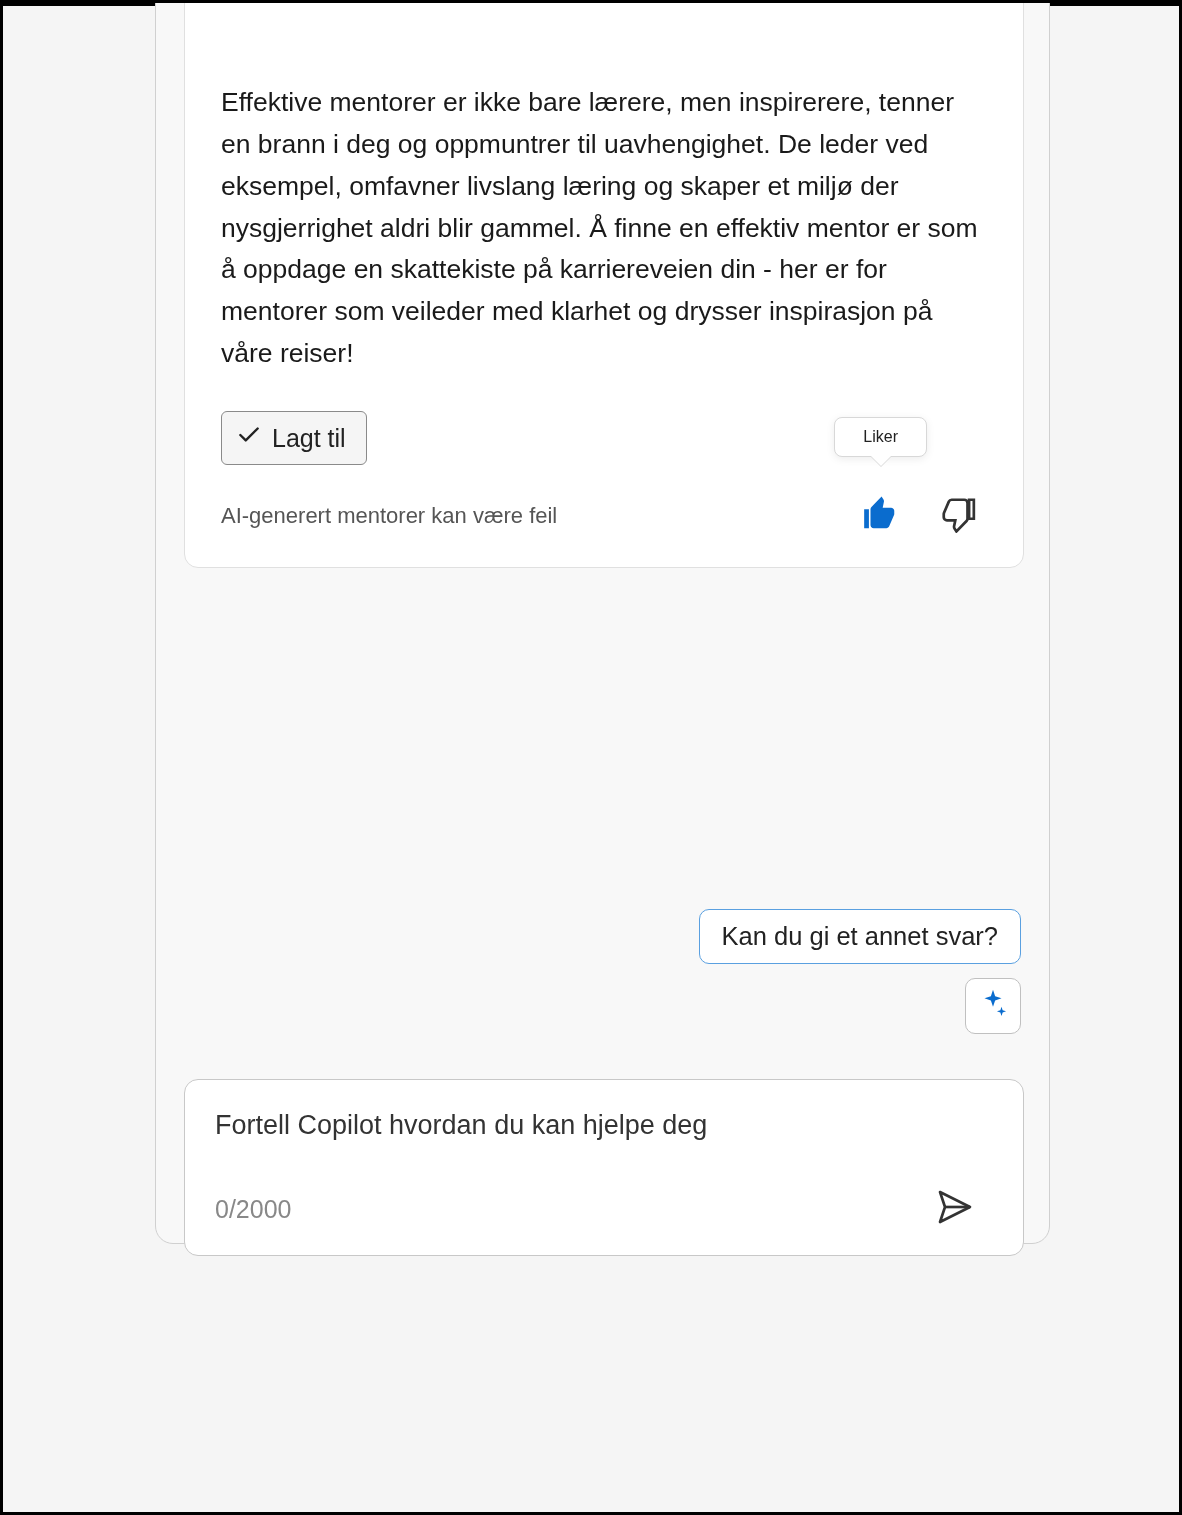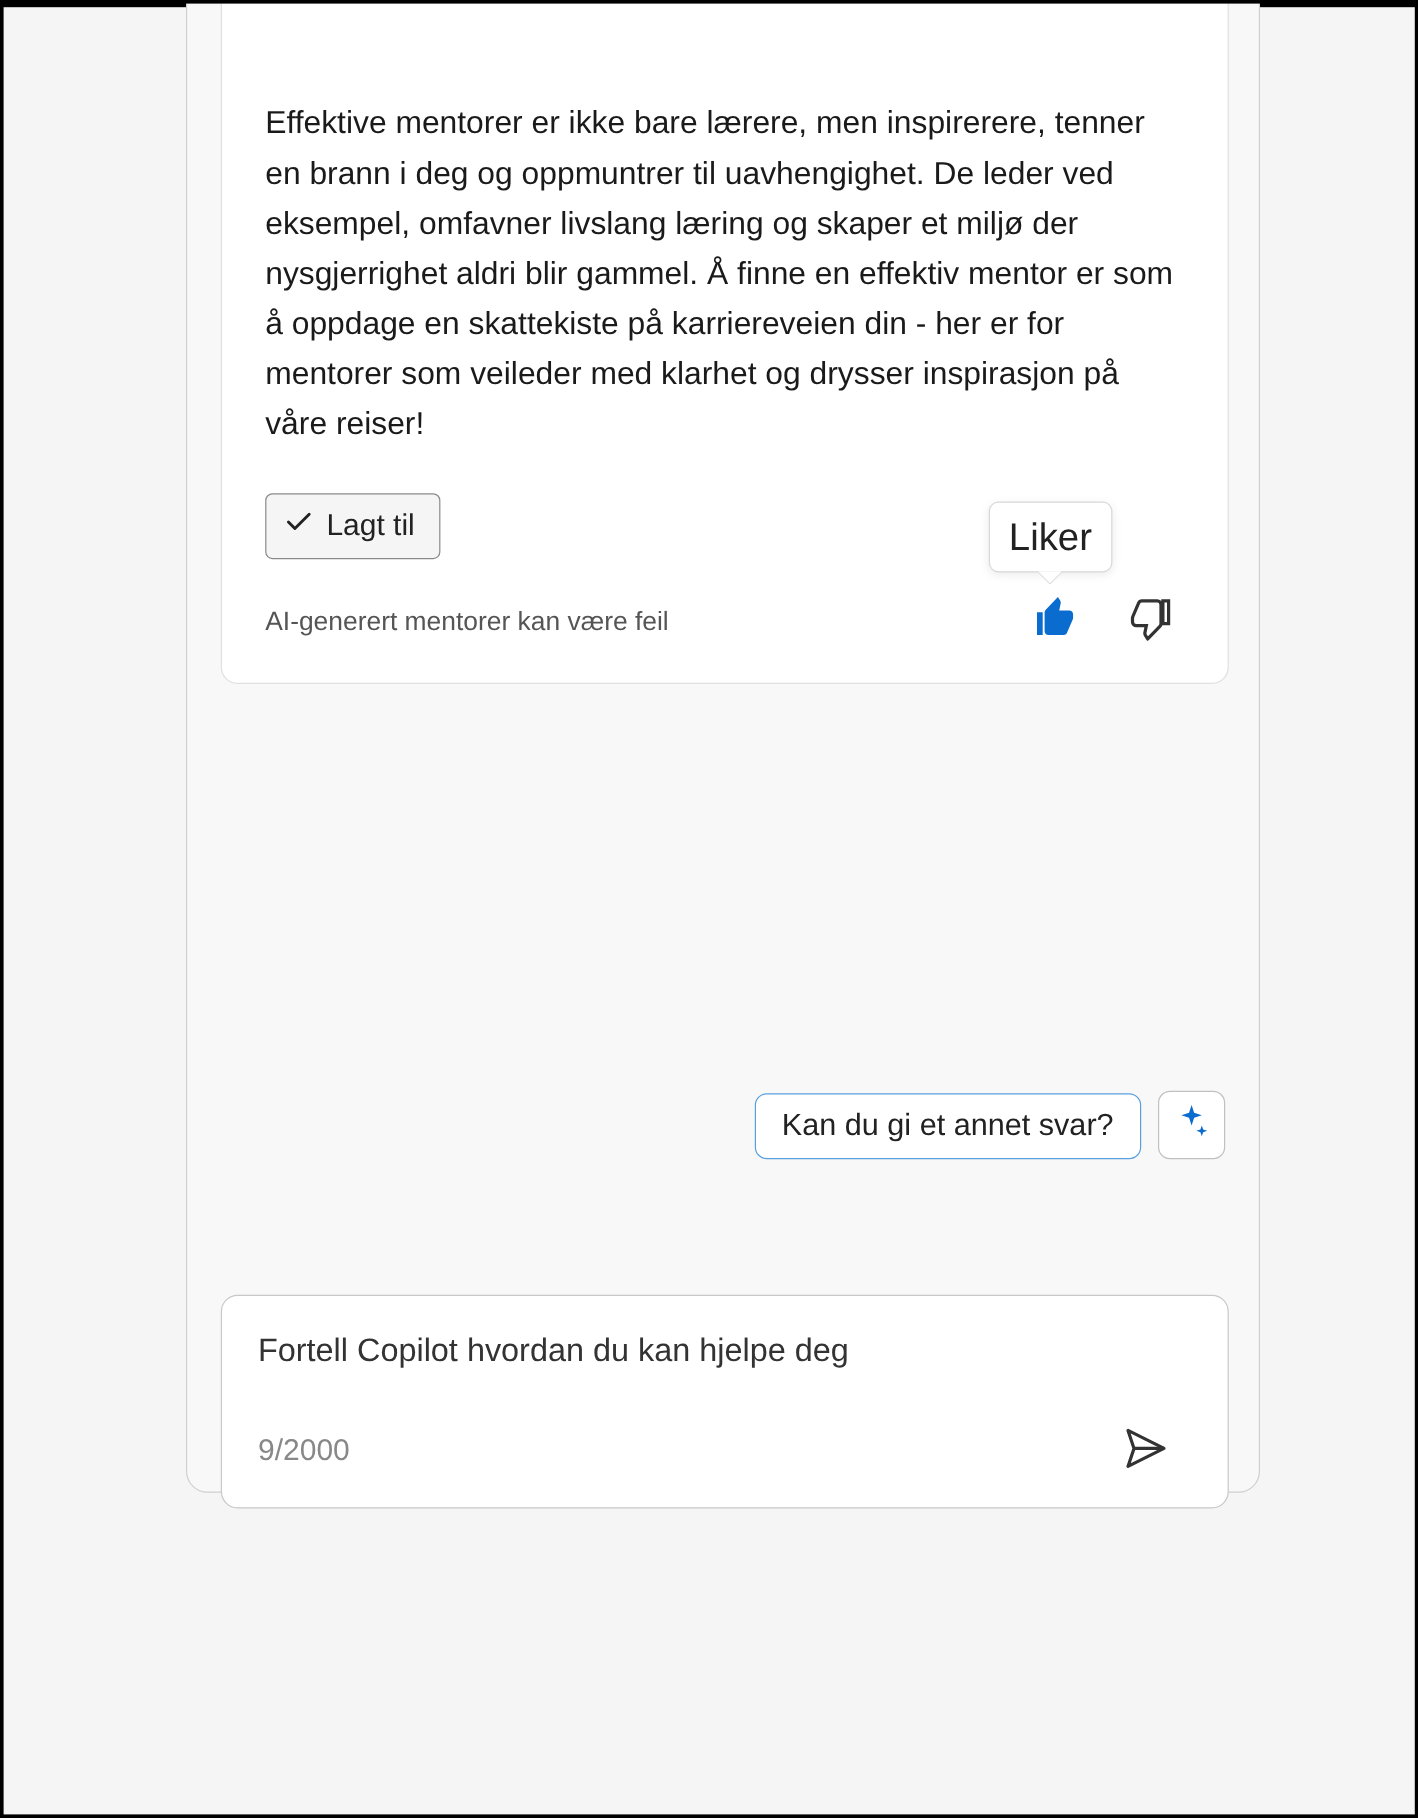--- a/index.html
+++ b/index.html
@@ -79,22 +79,22 @@
       width: 38px;
       height: 38px;
     }
     .tooltip {
       position: absolute;
       right: 60px;
       top: -78px;
       background: #ffffff;
       border: 1px solid #d8d8d8;
       border-radius: 8px;
-      padding: 10px 16px;
-      font-size: 32px;
+      padding: 10px 28px;
+      font-size: 16px;
       color: #222;
       box-shadow: 0 2px 8px rgba(0,0,0,0.08);
     }
     .tooltip::after {
       content: '';
       position: absolute;
       bottom: -10px;
       left: 50%;
       transform: translateX(-50%);
       width: 0;
@@ -113,21 +113,21 @@
       height: 0;
       border-left: 11px solid transparent;
       border-right: 11px solid transparent;
       border-top: 11px solid #d8d8d8;
     }
     .suggestions {
       position: absolute;
       right: 28px;
       top: 908px;
       display: flex;
-      flex-direction: row;
+      flex-direction: column;
       align-items: flex-end;
       gap: 14px;
     }
     .suggestion-row {
       display: flex;
       align-items: center;
       gap: 10px;
     }
     .suggestion-pill {
       background: #ffffff;
@@ -254,21 +254,21 @@
             <path d="M18 14l.8 2.4 2.4.8-2.4.8-.8 2.4-.8-2.4-2.4-.8 2.4-.8.8-2.4z"></path>
           </svg>
         </span>
       </div>
     </div>
   </div>
 
   <div class="input-box">
     <div class="input-placeholder">Fortell Copilot hvordan du kan hjelpe deg</div>
     <div class="input-footer">
-      <div class="char-count">9/2000</div>
+      <div class="char-count">0/2000</div>
       <div class="send-btn">
         <span>
           <svg viewBox="0 0 24 24" fill="none" stroke="#333" stroke-width="1.6" stroke-linejoin="round">
             <path d="M3 3l18 9-18 9 3-9-3-9z"></path>
             <line x1="6" y1="12" x2="21" y2="12"></line>
           </svg>
         </span>
       </div>
     </div>
   </div>

